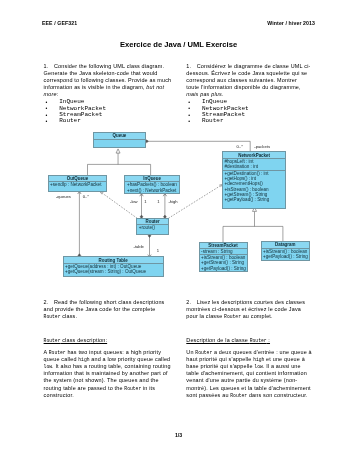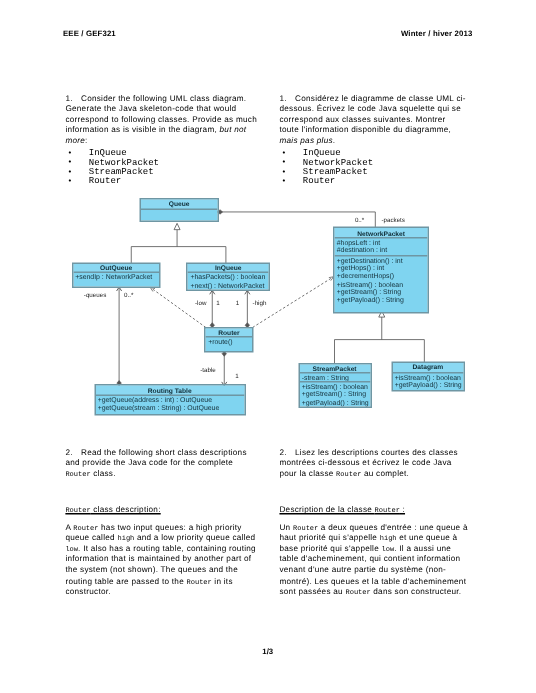--- a/index.html
+++ b/index.html
@@ -32,20 +32,21 @@
   .elabel{position:absolute;font-size:4.15px;line-height:1;color:#222;white-space:nowrap;}
 </style>
 </head>
 <body>
 
 <div class="page">
   <div class="hdr">
     <span>EEE / GEF321</span>
     <span>Winter / hiver 2013</span>
   </div>
+  <div class="title">Exercice de Java / UML Exercise</div>
 
   <div class="para q1L">
     <div><span class="num">1.</span>
       <span>Consider the following UML class diagram. Generate the Java skeleton-code that would correspond to following classes. Provide as much information as is visible in the diagram, </span><i>but not more</i><span>:</span></div>
     <ul class="bullets">
       <li>InQueue</li>
       <li>NetworkPacket</li>
       <li>StreamPacket</li>
       <li>Router</li>
     </ul>

